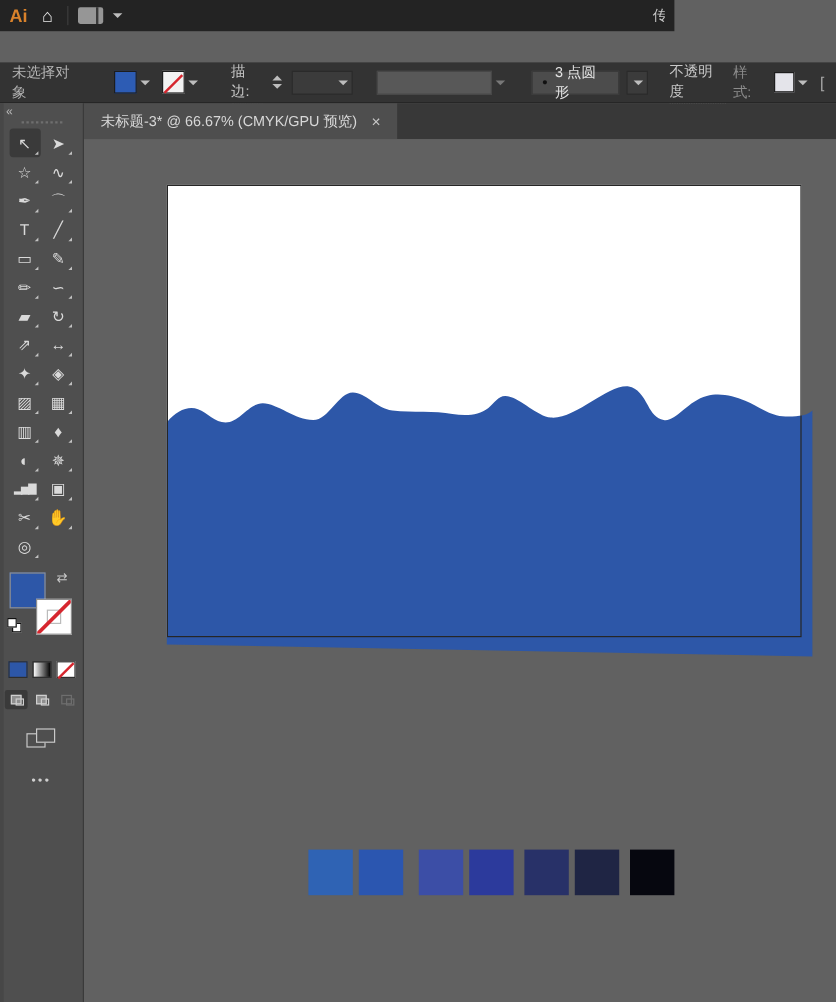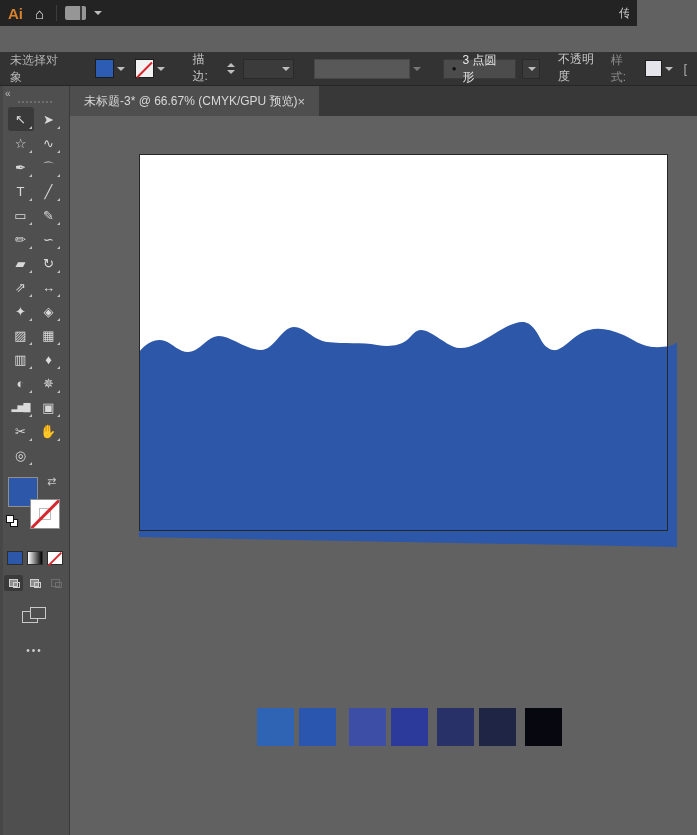--- a/index.html
+++ b/index.html
@@ -1,21 +1,21 @@
 <!DOCTYPE html>
 <html><head>
 <meta charset="utf-8">
 <style>
   * { margin:0; padding:0; box-sizing:border-box; }
   html,body { width:697px; height:835px; overflow:hidden; background:#616161;
     font-family:"Liberation Sans","DejaVu Sans",sans-serif; }
   #app { position:relative; width:697px; height:835px; }
 
   
-  .topbar { position:absolute; left:0; top:0; width:637px; height:26px;
+  .topbar { position:absolute; left:0; top:0; width:562px; height:26px;
     background:#232323; display:flex; align-items:center; gap:8px; padding:0 8px; }
   .ai-logo { font-weight:bold; font-size:15px; color:#d9822b; letter-spacing:0; cursor:default; }
   .home-ic { color:#e6e6e6; font-size:15px; line-height:1; padding:0 4px; }
   .tb-sep { width:1px; height:16px; background:#3c3c3c; }
   .ws-ic { width:21px; height:14px; background:#969696; border-radius:2px; position:relative; }
   .ws-ic::after { content:""; position:absolute; right:4px; top:0; bottom:0; width:2px; background:#3a3a3a; }
   .chv { width:0; height:0; border-left:4px solid transparent; border-right:4px solid transparent;
     border-top:4px solid #bdbdbd; display:inline-block; }
   .topbar-right { margin-left:auto; display:flex; align-items:center; gap:8px; color:#c9c9c9;
     font-size:12px; overflow:hidden; max-width:18px; }
@@ -48,21 +48,21 @@
     align-items:center; gap:6px; padding:0 8px; color:#e4e4e4; }
   .brush-bullet { font-size:8px; color:#111; }
   .style-label { color:#8c8c8c; }
   .style-swatch { width:17px; height:17px; background:#e4e4ea; border:1px solid #1d1d1d; }
   .edge-clip { color:#a9a9a9; font-size:13px; margin-left:2px; }
 
   
   .tabbar { position:absolute; left:70px; top:86px; width:627px; height:30px; background:#383838;
     display:flex; align-items:flex-end; }
   .doc-tab { height:30px; background:#4e4e4e; color:#d8d8d8; font-size:12px; display:flex;
-    align-items:center; padding:0 14px; }
+    align-items:center; gap:12px; padding:0 14px; }
   .tab-close { color:#c9c9c9; font-size:13px; }
 
   
   .toolpanel { position:absolute; left:0; top:86px; width:70px; height:749px; background:#4f4f4f;
     border-right:1px solid #3a3a3a; box-shadow:inset 3px 0 0 #474747; }
   .collapse { color:#bcbcbc; font-size:10px; padding:2px 4px 0 5px; letter-spacing:-1px; }
   .drag-dots { margin:2px auto 4px auto; width:34px; border-top:2px dotted #6f6f6f; }
   .tools-grid { display:grid; grid-template-columns:26px 26px; justify-content:center; column-gap:2px; }
   .tool { width:26px; height:24px; display:flex; align-items:center; justify-content:center;
     color:#dadada; font-size:13px; position:relative; border-radius:3px; }

